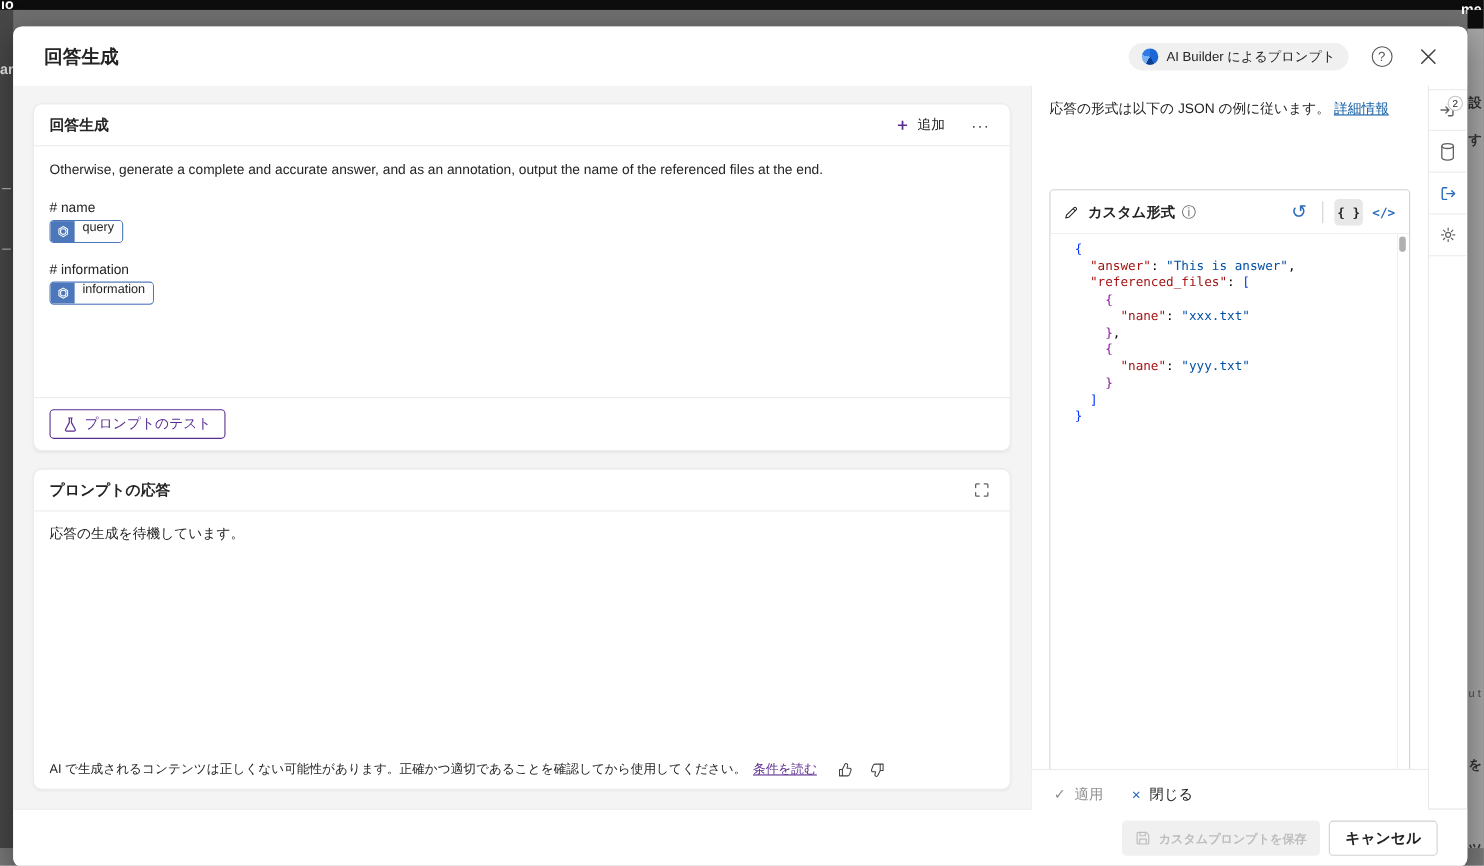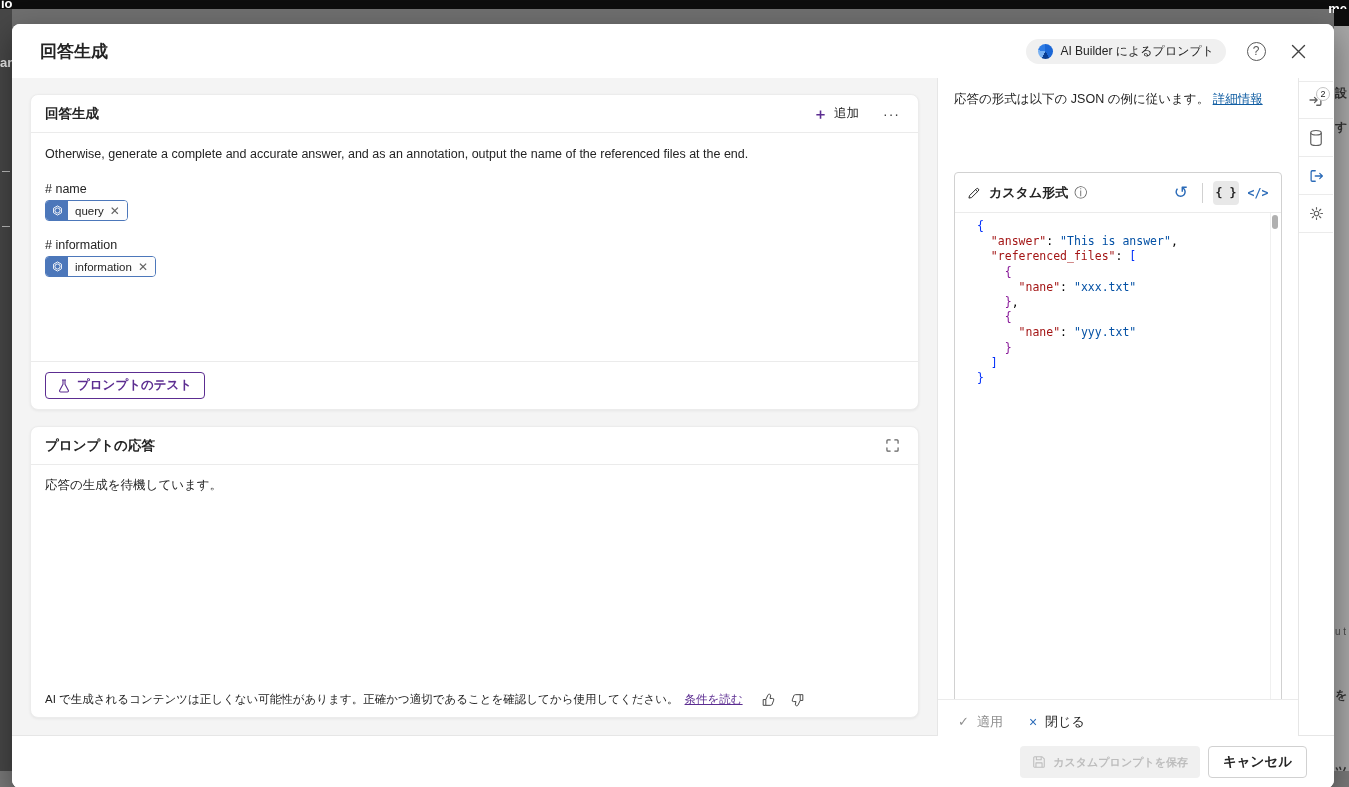--- a/index.html
+++ b/index.html
@@ -48,26 +48,26 @@
   .add-btn { display:flex; align-items:center; gap:6px; font-size:12.5px; color:#242424; cursor:pointer; padding:4px 6px; border-radius:4px; }
   .plus { color:#5c2d91; font-size:15px; font-weight:bold; line-height:1; }
   .more-btn { font-size:14px; letter-spacing:1px; color:#424242; cursor:pointer; padding:2px 4px; }
 
   .prompt-content { flex:1; padding:10px 14px; font-size:12.5px; color:#242424; }
   .prompt-line { line-height:22px; }
   .var-label { margin-top:17px; font-size:12.5px; color:#242424; }
   .chip { display:inline-flex; align-items:stretch; margin-top:4px; border:1px solid #4c77ba; border-radius:4px;
           overflow:hidden; height:21px; cursor:pointer; background:#fff; }
   .chip-ico { width:22px; background:#4c77ba; display:flex; align-items:center; justify-content:center; }
-  .chip-body { display:flex; align-items:center; gap:6px; padding:0 7px; font-size:11.5px; color:#242424; background:#fdfdfd; }
+  .chip-body { display:flex; align-items:center; gap:6px; padding:0 7px; font-size:11.5px; color:#242424; background:#fdfdfd;flex-direction:column; }
   .chip-x { color:#616161; font-size:12px; cursor:pointer; }
 
   .card-footer { flex:none; border-top:1px solid #ebebeb; padding:10px 14px; display:flex; align-items:center; }
   .test-btn { display:flex; align-items:center; gap:7px; border:1px solid #5c2d91; color:#5c2d91; background:#fff;
-              border-radius:4px; height:27px; padding:0 12px; font-size:12.5px; font-weight:bold; cursor:pointer; }
+              border-radius:4px; height:27px; padding:0 12px; font-size:12.5px; font-weight:normal; cursor:pointer; }
 
   .response-content { flex:1; padding:12px 14px; font-size:12.5px; color:#242424; }
   .disclaimer { font-size:11.5px; color:#242424; display:flex; align-items:center; gap:6px; padding:10px 14px; }
   .link-purple { color:#5c2d91; text-decoration:underline; cursor:pointer; }
   .thumbs { display:flex; align-items:center; gap:16px; margin-left:12px; }
   .thumb { cursor:pointer; color:#424242; display:flex; }
 
   
   .right-pane { width:361px; flex:none; background:#fff; border-left:1px solid #e6e6e6; position:relative; }
   .rp-header { height:46px; display:flex; align-items:center; padding:0 16px; border-bottom:1px solid #ebebeb; gap:7px; }

